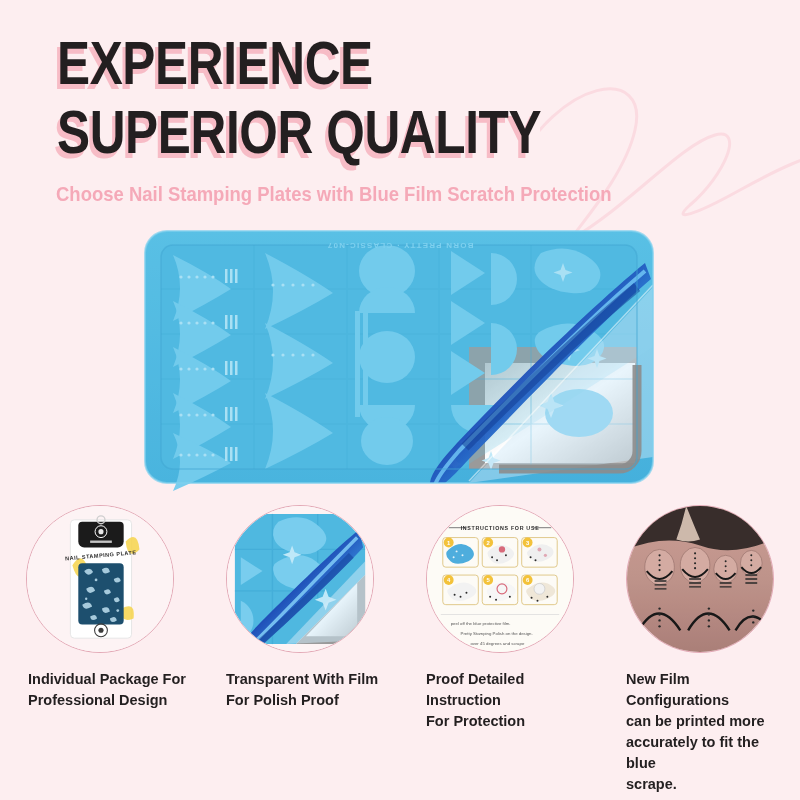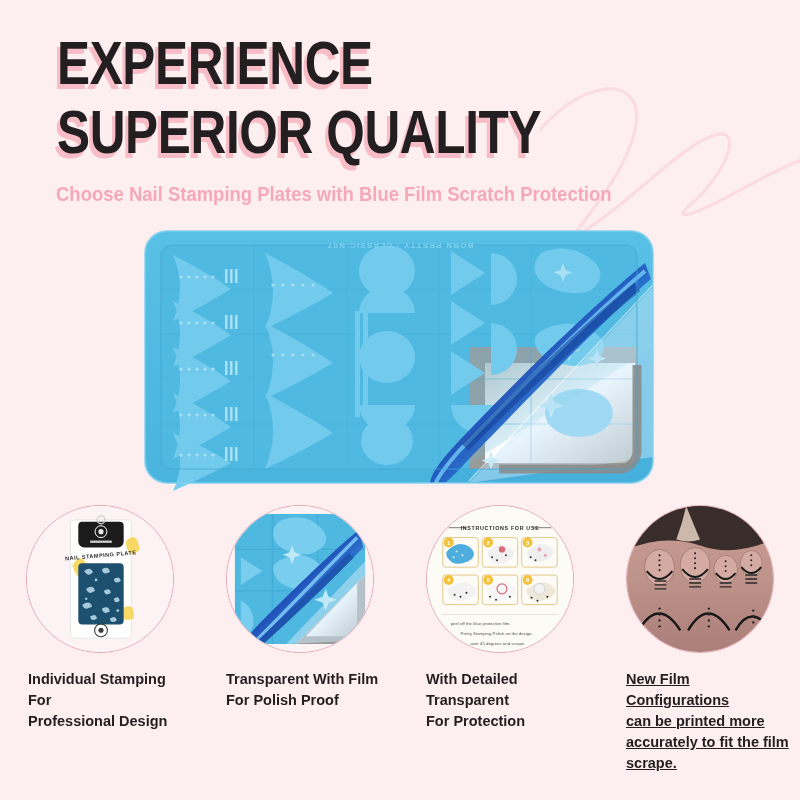--- a/index.html
+++ b/index.html
@@ -103,21 +103,21 @@
     font-size: 14.5px;
     font-weight: 700;
     color: #231f20;
     line-height: 1.45;
     text-align: left;
     padding-left: 2px;
   }
   .f1 .caption { padding-left: 18px; }
   .f2 .caption { padding-left: 16px; }
   .f3 .caption { padding-left: 16px; }
-  .f4 .caption { padding-left: 16px; text-decoration: underline; }
+  .f4 .caption { padding-left: 16px; }
 
   
   .instr-title {
     font-size: 5.4px; font-weight: 700; letter-spacing: 0.7px;
     fill: #2b2b2b;
   }
 </style>
 </head>
 <body>
 
@@ -353,21 +353,21 @@
             <circle cx="70" cy="75" r="1.4"></circle>
               <circle cx="92" cy="106" r="1.4"></circle>
               <circle cx="60" cy="94" r="1.2"></circle>
           </g>
 
           <circle cx="75" cy="126" r="6.5" fill="none" stroke="#3b3b3b" stroke-width="1.1"></circle>
           <circle cx="75" cy="126" r="2.6" fill="#3b3b3b"></circle>
         </svg>
       </div>
       <div class="caption">
-        <div>Individual Stamping For</div>
+        <div>Individual Package For</div>
         <div>Professional Design</div>
       </div>
     </div>
 
     <div class="feature f2">
       <div class="thumb">
         <svg viewBox="0 0 148 148">
           <defs>
             <linearGradient id="film2" x1="0" y1="0" x2="1" y2="1">
               <stop offset="0" stop-color="#6fd2f2"></stop>
@@ -500,21 +500,21 @@
 
           <line x1="14" y1="110" x2="134" y2="110" stroke="#dddddd" stroke-width="0.8"></line>
           <g font-family="Liberation Sans, sans-serif" font-size="4.4" fill="#555555">
             <text x="24" y="121">peel off the blue protective film.</text>
             <text x="34" y="131">Pretty Stamping Polish on the design.</text>
             <text x="44" y="141">over 45 degrees and scrape</text>
           </g>
         </svg>
       </div>
       <div class="caption">
-        <div>With Detailed Transparent</div>
+        <div>Proof Detailed Instruction</div>
         <div>For Protection</div>
       </div>
     </div>
 
     <div class="feature f4">
       <div class="thumb">
         <svg viewBox="0 0 148 148">
           <defs>
             <linearGradient id="skin" x1="0" y1="0" x2="0" y2="1">
               <stop offset="0" stop-color="#d6a79c"></stop>
@@ -590,19 +590,19 @@
               <circle cx="128" cy="112" r="1.2"></circle>
               <circle cx="128" cy="118" r="1.2"></circle>
           </g>
 
           <rect x="0" y="0" width="148" height="148" fill="#000" opacity=".05"></rect>
         </svg>
       </div>
       <div class="caption">
         <div>New Film Configurations</div>
         <div>can be printed more</div>
-        <div>accurately to fit the film</div>
+        <div>accurately to fit the blue</div>
         <div>scrape.</div>
       </div>
     </div>
 
   </div>
 </div>
 
 </body></html>

